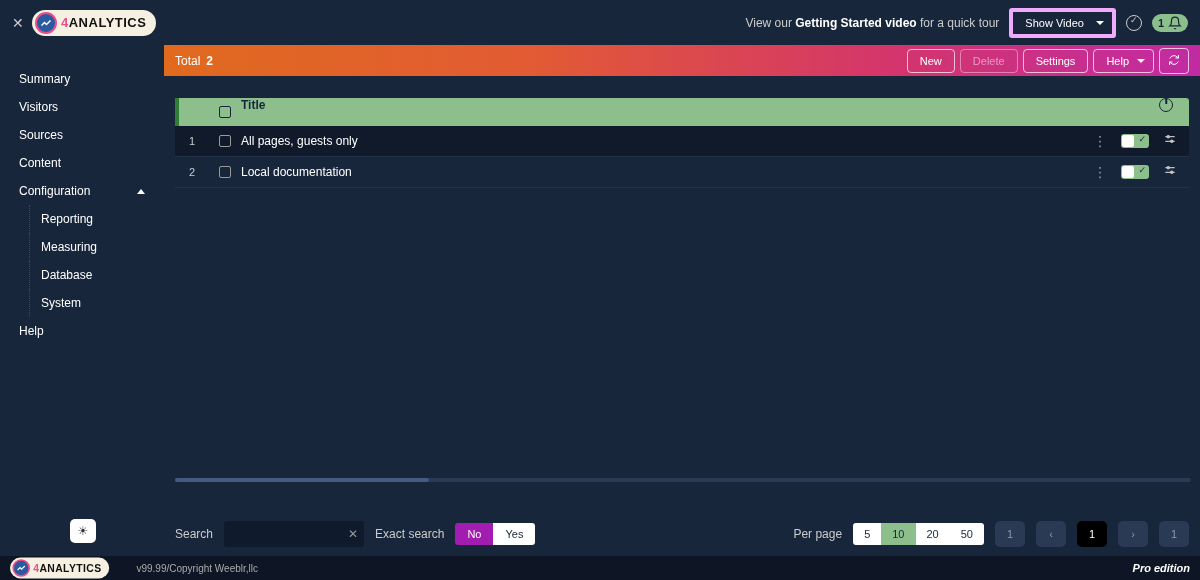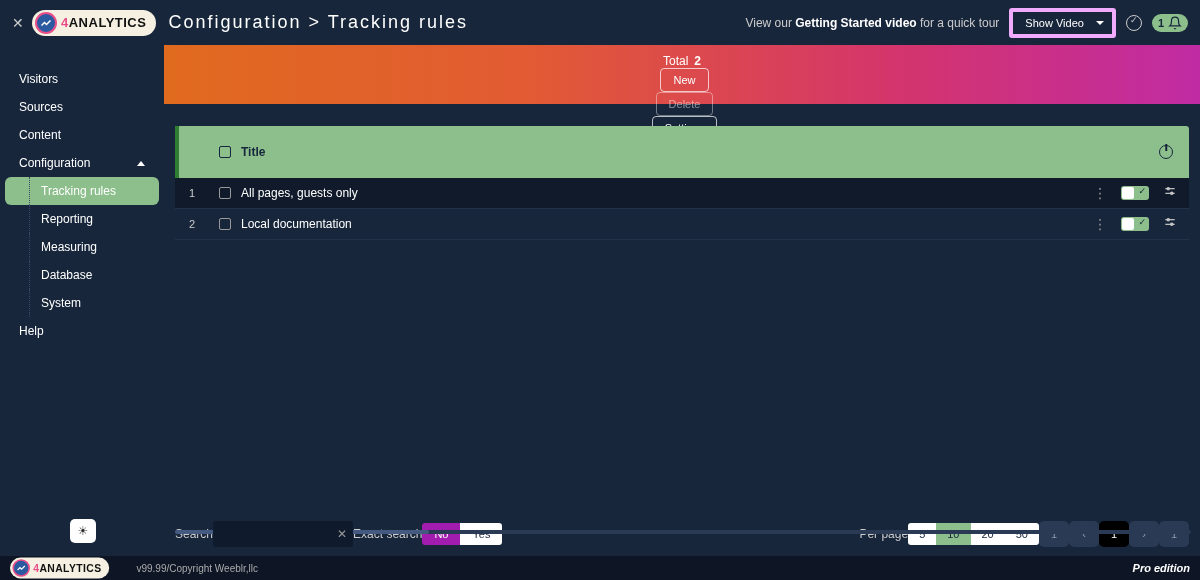--- a/index.html
+++ b/index.html
@@ -37,35 +37,35 @@
 .nav-item .chevron { width: 0; height: 0; border-left: 4px solid transparent; border-right: 4px solid transparent; border-bottom: 5px solid #fff; }
 .sidebar-spacer { flex: 1; }
 .theme-toggle-wrap { padding-left: 65px; padding-bottom: 8px; }
 .theme-toggle { background: #fff; border-radius: 5px; width: 26px; height: 24px; display: flex; align-items: center; justify-content: center; cursor: pointer; }
 .theme-toggle::before { content: "☀"; color: #333; font-size: 12px; }
 
 
 .main { flex: 1; display: flex; flex-direction: column; min-width: 0; background: #17263b; }
 
 
-.action-bar { height: 59px; background: linear-gradient(90deg, #e06a1e 0%, #e25b33 35%, #d4356b 70%, #c02ba3 100%); display: flex; align-items: center; padding: 9px 11px; flex-direction: column; }
+.action-bar { height: 31px; background: linear-gradient(90deg, #e06a1e 0%, #e25b33 35%, #d4356b 70%, #c02ba3 100%); display: flex; align-items: center; padding: 0 11px; }
 .total-label { font-size: 12px; color: #fff; }
 .total-label .count { font-weight: 700; margin-left: 6px; }
 .action-bar-spacer { flex: 1; }
 .ab-btn { background: transparent; border: 1px solid rgba(255,255,255,0.7); color: #fff; padding: 5px 12px; font-size: 11px; border-radius: 4px; cursor: pointer; margin-left: 5px; }
 .ab-btn.new { background: transparent; }
 .ab-btn.delete { color: rgba(255,255,255,0.5); border-color: rgba(255,255,255,0.4); }
 .ab-btn.help { padding-right: 24px; position: relative; }
 .ab-btn.help::after { content: ""; position: absolute; right: 8px; top: 50%; width: 0; height: 0; border-left: 4px solid transparent; border-right: 4px solid transparent; border-top: 4px solid #fff; transform: translateY(-50%); }
 .ab-btn.refresh { padding: 5px 8px; }
 .ab-btn.refresh svg { width: 12px; height: 12px; stroke: #fff; }
 
 
 .table-wrap { flex: 1; padding: 22px 11px 0 11px; min-height: 0; }
-.table-header { background: #8cbf8c; height: 52px; display: flex; align-items: center; border-top-left-radius: 3px; border-top-right-radius: 3px; position: relative; }
+.table-header { background: #8cbf8c; height: 28px; display: flex; border-top-left-radius: 3px; border-top-right-radius: 3px; position: relative; }
 .table-header::before { content: ""; position: absolute; left: 0; top: 0; bottom: 0; width: 4px; background: #2e7d32; }
 .th-index { width: 34px; }
 .th-check { width: 32px; display: flex; align-items: center; justify-content: center; }
 .th-title { flex: 1; font-size: 12px; font-weight: 600; color: #17263b; }
 .th-right { width: 70px; display: flex; justify-content: flex-end; padding-right: 16px; }
 .power-icon { width: 14px; height: 14px; border: 1.5px solid #17263b; border-radius: 50%; position: relative; }
 .power-icon::after { content: ""; position: absolute; width: 1.5px; height: 7px; background: #17263b; left: 50%; top: -2px; transform: translateX(-50%); }
 
 .table-row { height: 31px; display: flex; align-items: center; border-bottom: 1px solid #223349; }
 .table-row.selected { background: #101a2b; }
@@ -79,21 +79,21 @@
 .row-toggle { width: 28px; height: 14px; background: #8cbf8c; border-radius: 3px; position: relative; cursor: pointer; }
 .row-toggle::after { content: "✓"; position: absolute; right: 3px; top: 0; font-size: 9px; color: #17263b; }
 .row-toggle::before { content: ""; position: absolute; left: 1px; top: 1px; width: 12px; height: 12px; background: #fff; border-radius: 2px; }
 .row-sliders { color: #ccc; cursor: pointer; }
 .row-sliders svg { width: 14px; height: 14px; stroke: #ccc; }
 
 .table-scroll-hint { height: 4px; background: #2a3a55; margin: 0 -2px 0 0; border-radius: 2px; position: relative; }
 .table-scroll-hint::before { content:""; position:absolute; left:0; width:25%; height:100%; background:#455a80; border-radius:2px; }
 
 
-.bottom-bar { height: 44px; display: flex; align-items: center; padding: 0 11px; }
+.bottom-bar { height: 44px; display: flex; align-items: center; padding: 0 11px; gap: 11px; }
 .search-label { font-size: 12px; color: #ccc; }
 .search-input-wrap { position: relative; }
 .search-input { width: 140px; height: 26px; background: #101a2d; border: none; border-radius: 3px; color: #fff; padding: 0 26px 0 8px; font-size: 11px; }
 .search-clear { position: absolute; right: 6px; top: 6px; color: #999; cursor: pointer; font-size: 12px; }
 .exact-label { font-size: 12px; color: #ccc; }
 .exact-toggle { display: flex; border-radius: 3px; overflow: hidden; }
 .exact-toggle button { border: none; padding: 5px 12px; font-size: 11px; cursor: pointer; }
 .exact-toggle .no { background: #a21caf; color: #fff; }
 .exact-toggle .yes { background: #fff; color: #17263b; }
 .bottom-spacer { flex: 1; }
@@ -117,21 +117,20 @@
 <div class="top-header">
   <span class="close-x">✕</span>
   <span class="logo-badge">
     <span class="logo-icon">
       <svg viewBox="0 0 24 24" fill="none" stroke="#fff" stroke-width="3">
           <polyline points="3,17 9,11 13,15 21,7"></polyline>
         </svg>
     </span>
     <span class="logo-text"><span class="four">4</span><span>ANALYTICS</span></span>
   </span>
-  <span class="breadcrumb">Configuration &gt; Tracking rules</span>
   <span class="header-spacer"></span>
   <div class="header-right">
     <span class="tour-text">
       <span>View our </span><strong>Getting Started video</strong><span> for a quick tour</span>
     </span>
     <button class="show-video-btn">Show Video</button>
     <span class="check-icon"></span>
     <span class="notif-pill">
       <span>1</span>
       <svg viewBox="0 0 24 24" fill="none" stroke-width="2">
@@ -139,34 +138,34 @@
           <path d="M13.7 21a2 2 0 01-3.4 0"></path>
         </svg>
     </span>
   </div>
 </div>
 
 <div class="body-wrap">
 
   <div class="sidebar">
     <div class="nav-item">
+        <span>Summary</span>
+      </div>
+    <div class="nav-item">
         <span>Visitors</span>
       </div>
     <div class="nav-item">
         <span>Sources</span>
       </div>
     <div class="nav-item">
         <span>Content</span>
       </div>
     <div class="nav-item">
         <span>Configuration</span>
         <span class="chevron"></span>
-      </div>
-      <div class="nav-item sub active">
-        <span>Tracking rules</span>
       </div>
       <div class="nav-item sub">
         <span>Reporting</span>
       </div>
       <div class="nav-item sub">
         <span>Measuring</span>
       </div>
       <div class="nav-item sub">
         <span>Database</span>
       </div>

